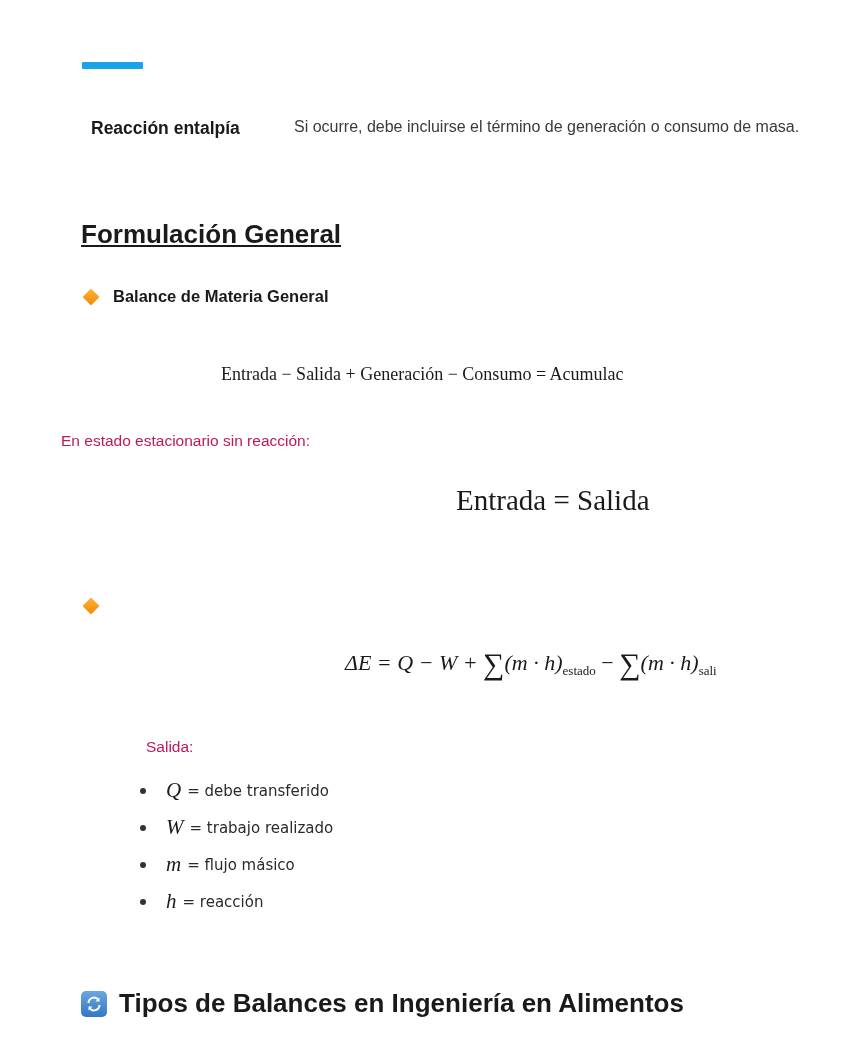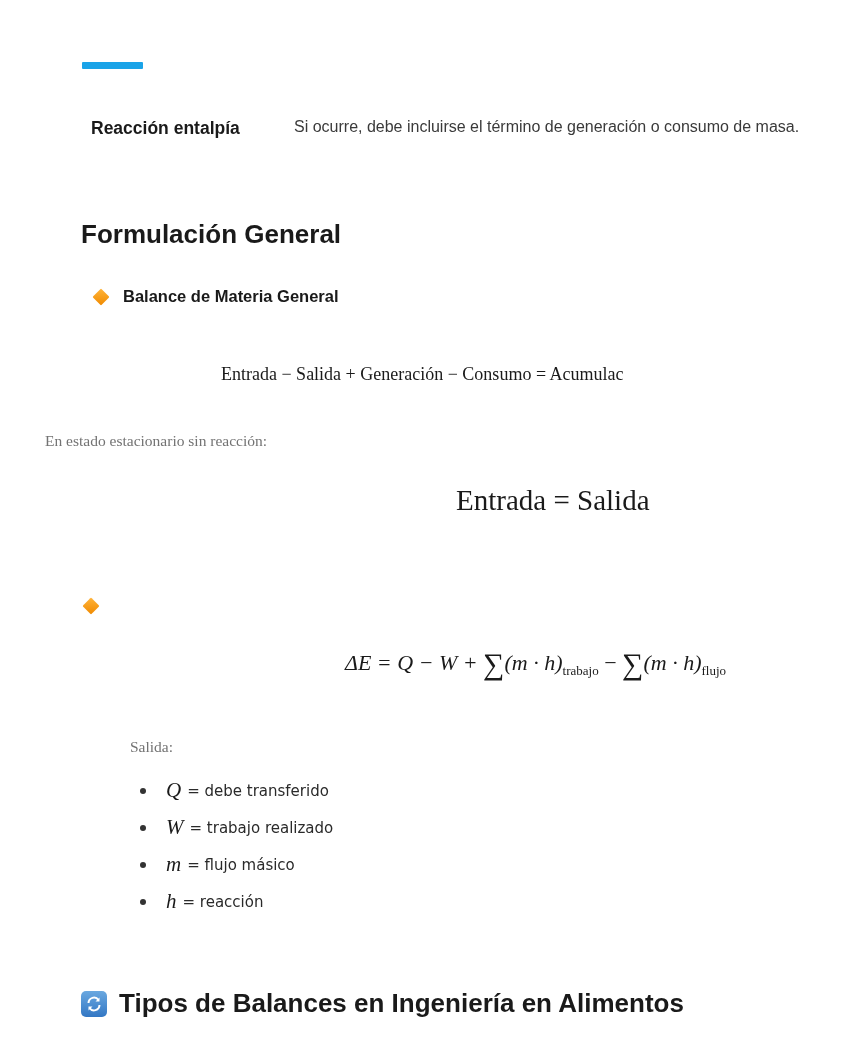--- a/index.html
+++ b/index.html
@@ -7,36 +7,36 @@
       width: 844px; height: 1055px; position: relative; overflow: hidden;
       font-family: "Liberation Sans", sans-serif; color: #222;
     }
     .abs { position: absolute; }
     .accent-bar { left: 82px; top: 62px; width: 61px; height: 7px; background: #1aa3e8; border-radius: 1px; }
 
     .row-label { left: 91px; top: 118px; font-size: 17.5px; font-weight: bold; color: #1a1a1a; white-space: nowrap; }
     .row-value { left: 294px; top: 118px; width: 540px; font-size: 16px; color: #3a3a3a; line-height: 30px; margin-top: -6px; }
 
     .h2 { font-size: 26px; font-weight: bold; color: #1a1a1a; white-space: nowrap; }
-    .h2-form { left: 81px; top: 219px; }
+    .h2-form { left: 81px; top: 219px; text-decoration: underline; }
 
     .sub { font-size: 16.5px; font-weight: bold; color: #1a1a1a; white-space: nowrap; display: flex; align-items: center; }
     .sub .diamond { width: 12px; height: 12px; background: linear-gradient(135deg, #ffb43a, #f08a00); transform: rotate(45deg); margin-right: 16px; margin-left: 3px; border-radius: 1px; }
-    .sub1 { left: 92px; top: 287px; }
+    .sub1 { left: 82px; top: 287px; }
     .sub2 { left: 82px; top: 600px; }
 
     .math { font-family: "Liberation Serif", "DejaVu Serif", serif; color: #1a1a1a; white-space: nowrap; }
     .eq1 { left: 221px; top: 364px; font-size: 18px; }
     .eq2 { left: 456px; top: 484px; font-size: 29px; }
     .eq3 { left: 345px; top: 647px; font-size: 22px; }
     .eq3 .big { font-size: 30px; vertical-align: -4px; }
     .eq3 sub { font-size: 13px; vertical-align: -5px; }
     .it { font-style: italic; }
 
-    .plain { font-family: Liberation Serif, serif; font-size: 15.5px; color: #737373; white-space: nowrap; }
+    .plain { font-family: Liberation Sans, sans-serif; font-size: 15.5px; color: #be185d; white-space: nowrap; margin-left: 16px; }
     .para1 { left: 45px; top: 432px; }
     .donde { left: 130px; top: 738px; }
 
     .bullets { left: 140px; top: 772px; list-style: none; margin: 0; padding: 0; }
     .bullets li { height: 37px; display: flex; align-items: center; font-family: "DejaVu Sans", sans-serif; font-size: 15px; color: #2a2a2a; }
     .bullets .dot { width: 6px; height: 6px; border-radius: 50%; background: #333; margin-right: 20px; }
     .bullets .var { font-family: "Liberation Serif", serif; font-style: italic; font-size: 21px; color: #1a1a1a; margin-right: 6px; }
 
     .h2-tipos { left: 81px; top: 988px; display: flex; align-items: center; }
     .sync-icon { width: 26px; height: 26px; border-radius: 5px; background: linear-gradient(180deg, #6aa8e0, #3377c4); margin-right: 12px; display: flex; align-items: center; justify-content: center; }
@@ -60,21 +60,21 @@
 
 <div class="abs plain para1">En estado estacionario sin reacción:</div>
 
 <div class="abs math eq2">Entrada = Salida</div>
 
 <div class="abs sub sub2">
   <span class="diamond"></span>
 </div>
 
 <div class="abs math eq3">
-  <span class="it">ΔE = Q − W + </span><span class="big">∑</span><span class="it">(m · h)</span><sub>trabajo</sub><span> − </span><span class="big">∑</span><span class="it">(m · h)</span><sub>flujo</sub>
+  <span class="it">ΔE = Q − W + </span><span class="big">∑</span><span class="it">(m · h)</span><sub>estado</sub><span> − </span><span class="big">∑</span><span class="it">(m · h)</span><sub>sali</sub>
 </div>
 
 <div class="abs plain donde">Salida:</div>
 
 <ul class="abs bullets">
   <li>
     <span class="dot"></span>
     <span class="var">Q</span>
     <span>= debe transferido</span>
   </li>

